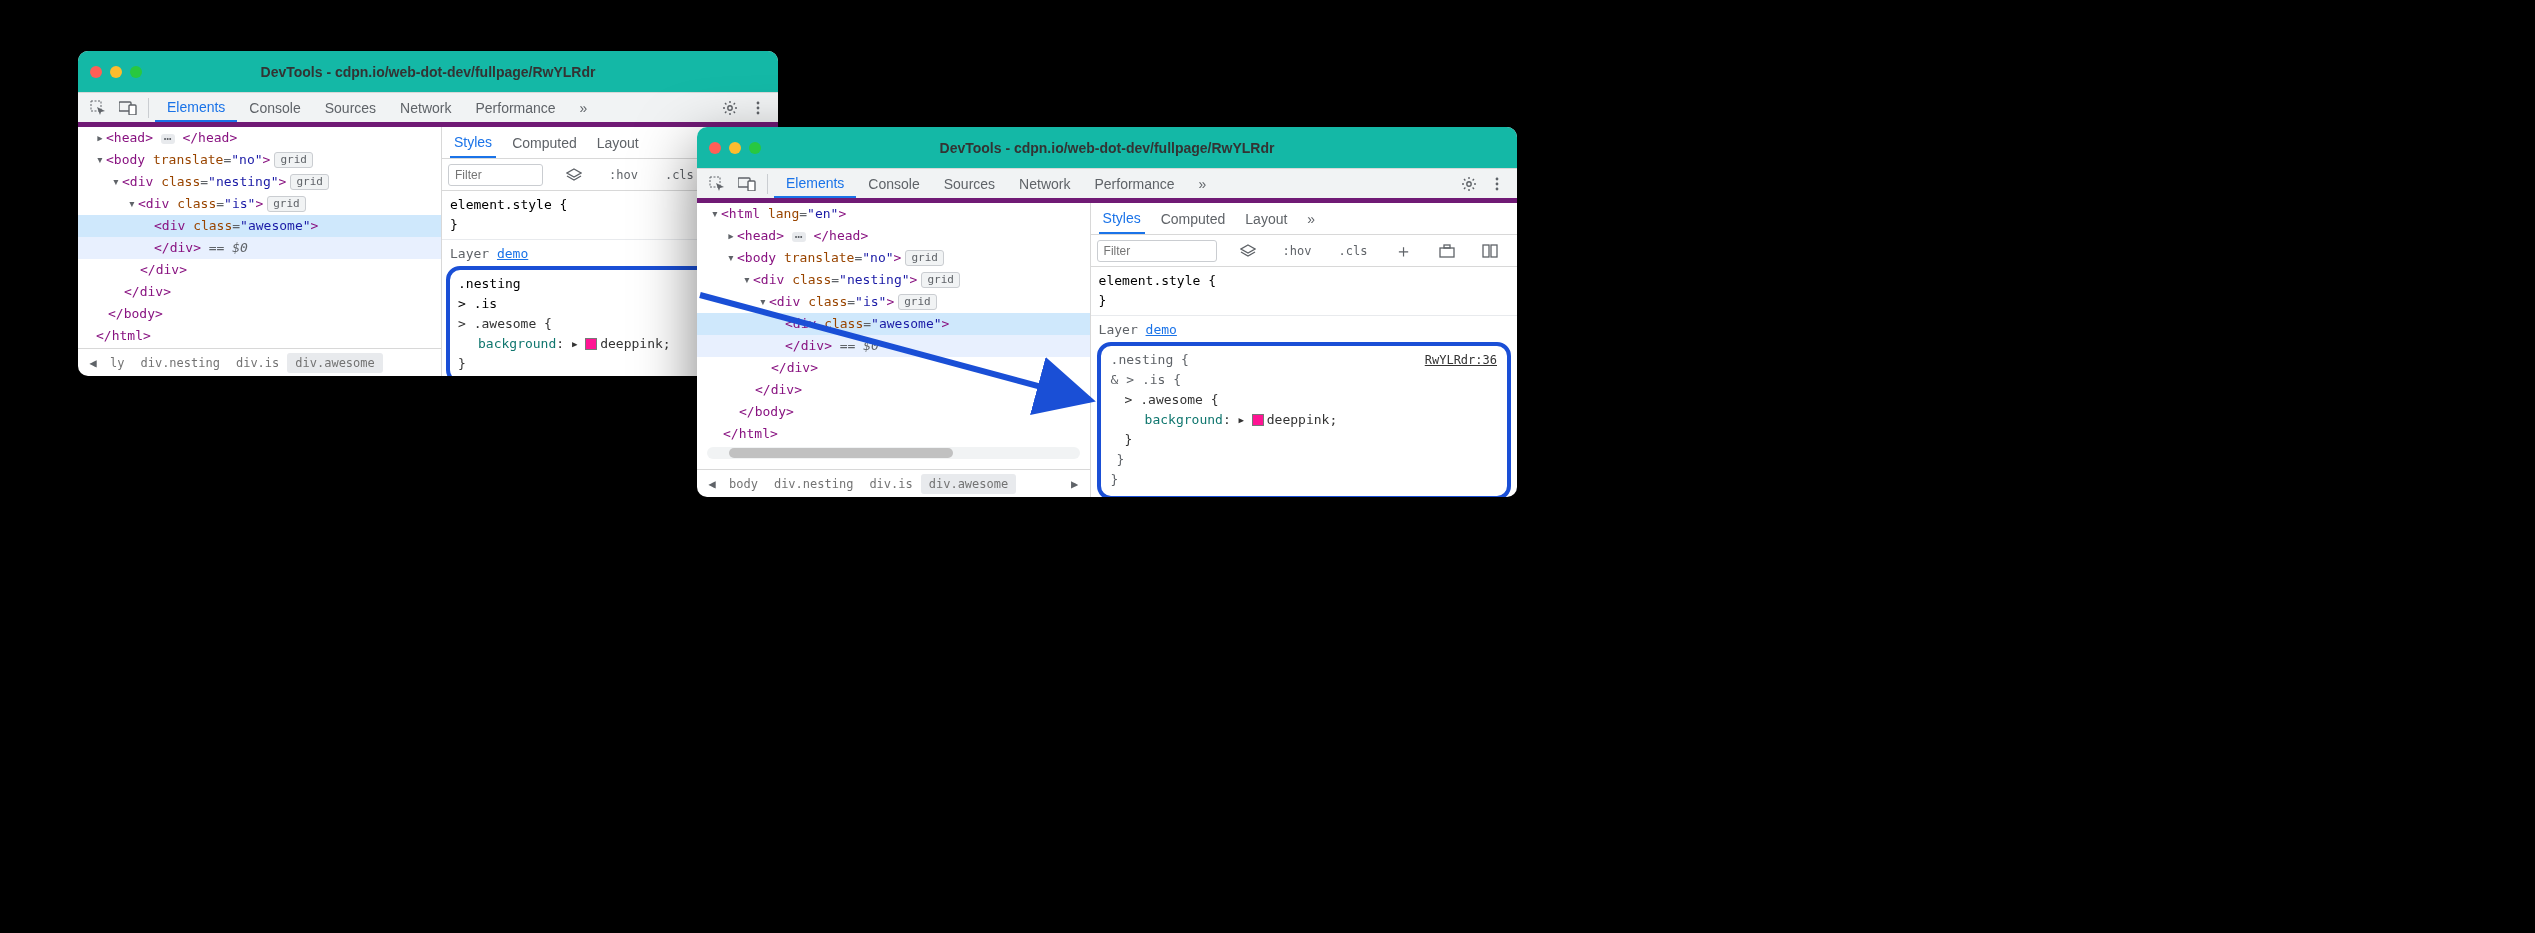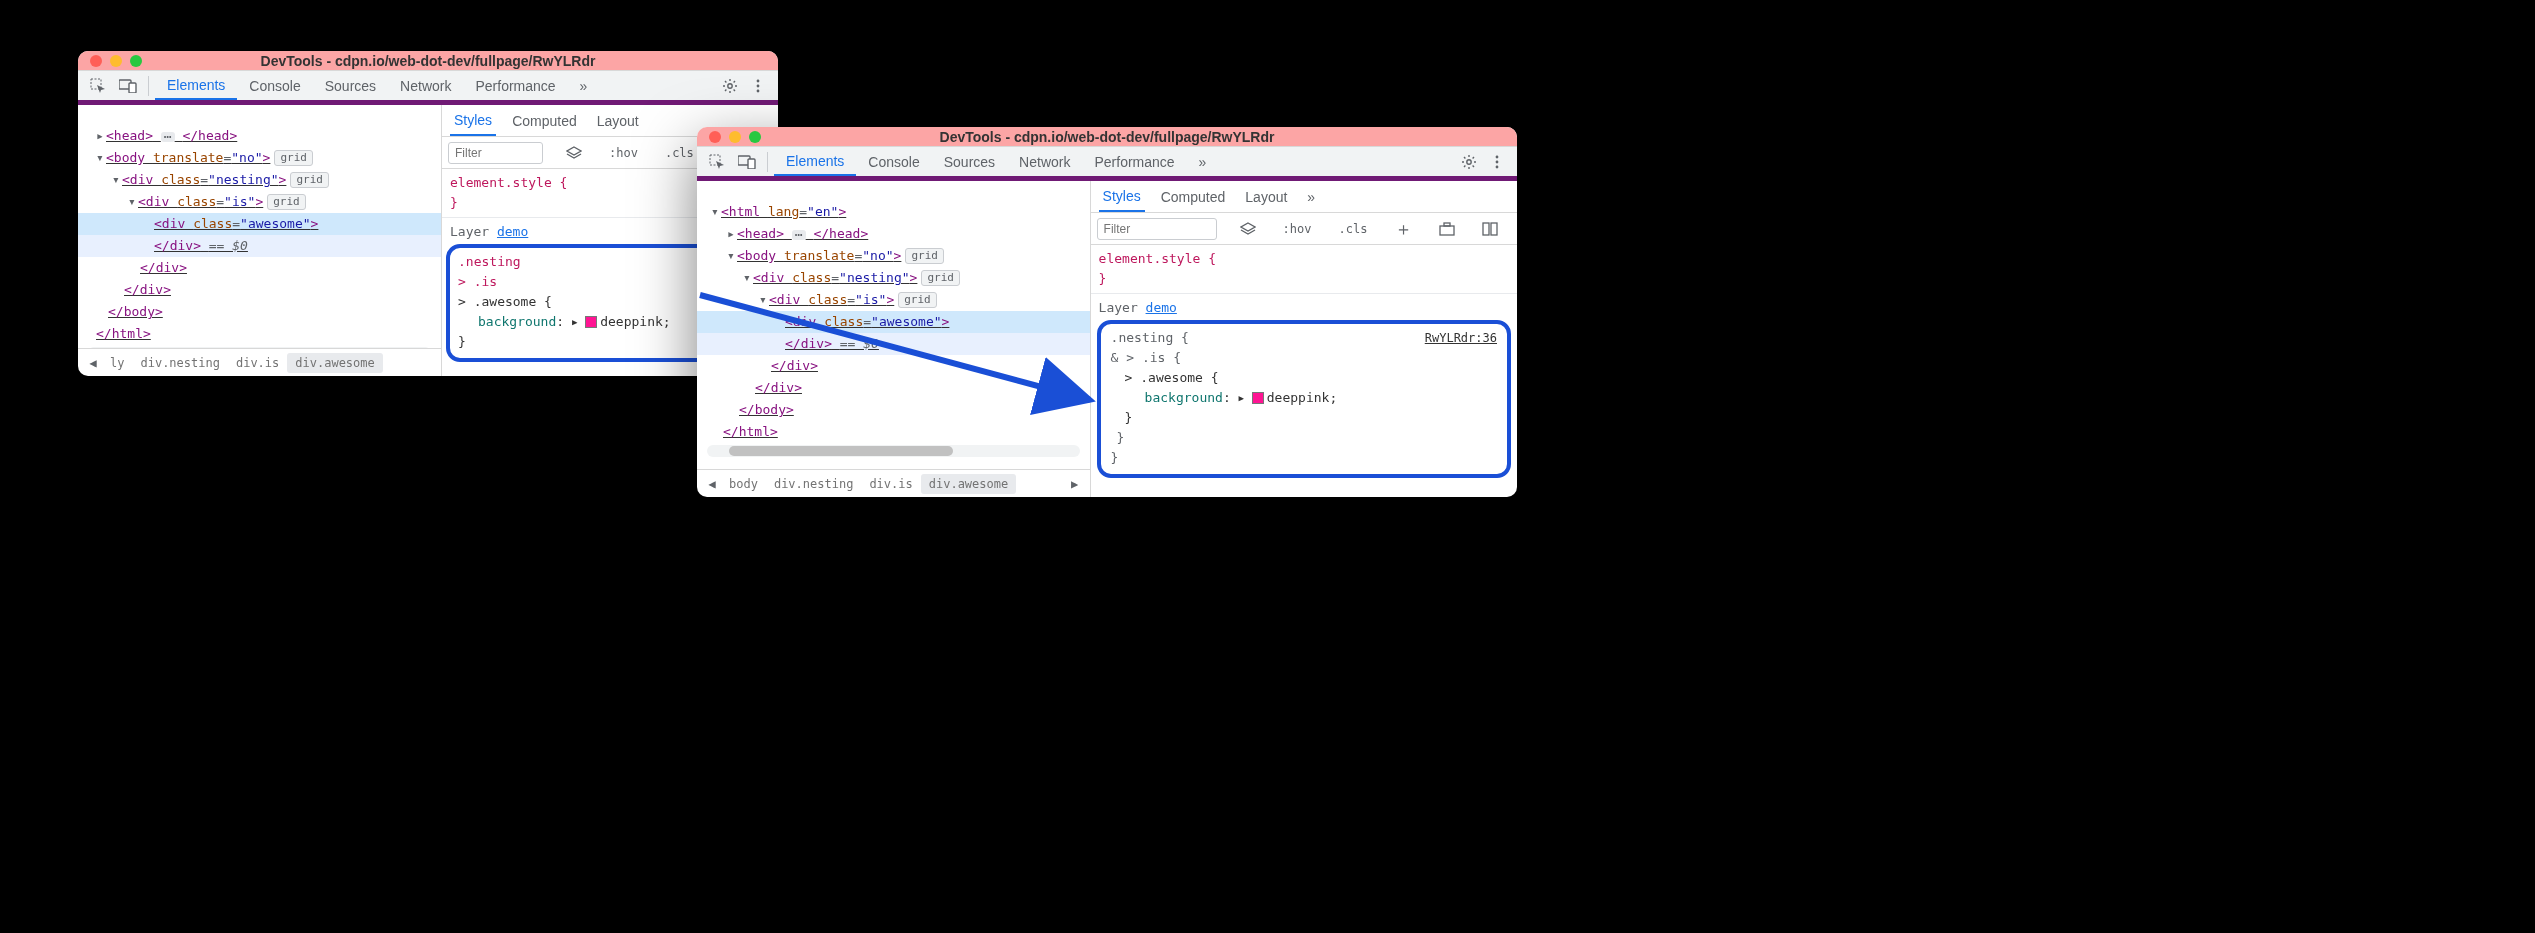--- a/index.html
+++ b/index.html
@@ -16,22 +16,22 @@
   .window {
     position: absolute;
     background: #fff;
     border-radius: 10px;
     box-shadow: 0 20px 60px rgba(0,0,0,0.5);
     overflow: hidden;
     display: flex;
     flex-direction: column;
   }
   .titlebar {
-    height: 20px;
-    background: #fca5a5;
+    height: 42px;
+    background: #14b8a6;
     display: flex;
     align-items: center;
     padding: 0 12px;
     border-bottom: 1px solid #d8d8d8;
     position: relative;
   }
   .traffic {
     display: flex;
     gap: 8px;
   }
@@ -117,23 +117,22 @@
     display: flex;
     flex-direction: column;
     min-width: 0;
   }
   .dom-tree {
     flex: 1;
     overflow: hidden;
     font-family: Menlo, Consolas, monospace;
     font-size: 13px;
     line-height: 22px;
-    padding: 20px 0;
+    padding: 0 0;
     white-space: nowrap;
-    text-decoration: underline;
   }
   .dom-line {
     padding: 0 6px;
   }
   .dom-line.selected {
     background: #cfe8fc;
   }
   .dom-line.subsel {
     background: #e8f0fe;
   }
@@ -262,21 +261,21 @@
     overflow: hidden;
     position: relative;
   }
   .style-block {
     padding: 4px 8px;
     border-bottom: 1px solid #e8eaed;
   }
   .prop-name { color: #0f766e; }
   .prop-val { color: #333; }
   .kw { color: #5f6368; }
-  .selector { color: #be185d; }
+  .selector { color: #000000; }
   .swatch {
     display: inline-block;
     width: 12px;
     height: 12px;
     border: 1px solid #777;
     vertical-align: -2px;
     margin-right: 3px;
   }
   .layer-link { color: #1a73e8; text-decoration: underline; }
   .highlight-box {

